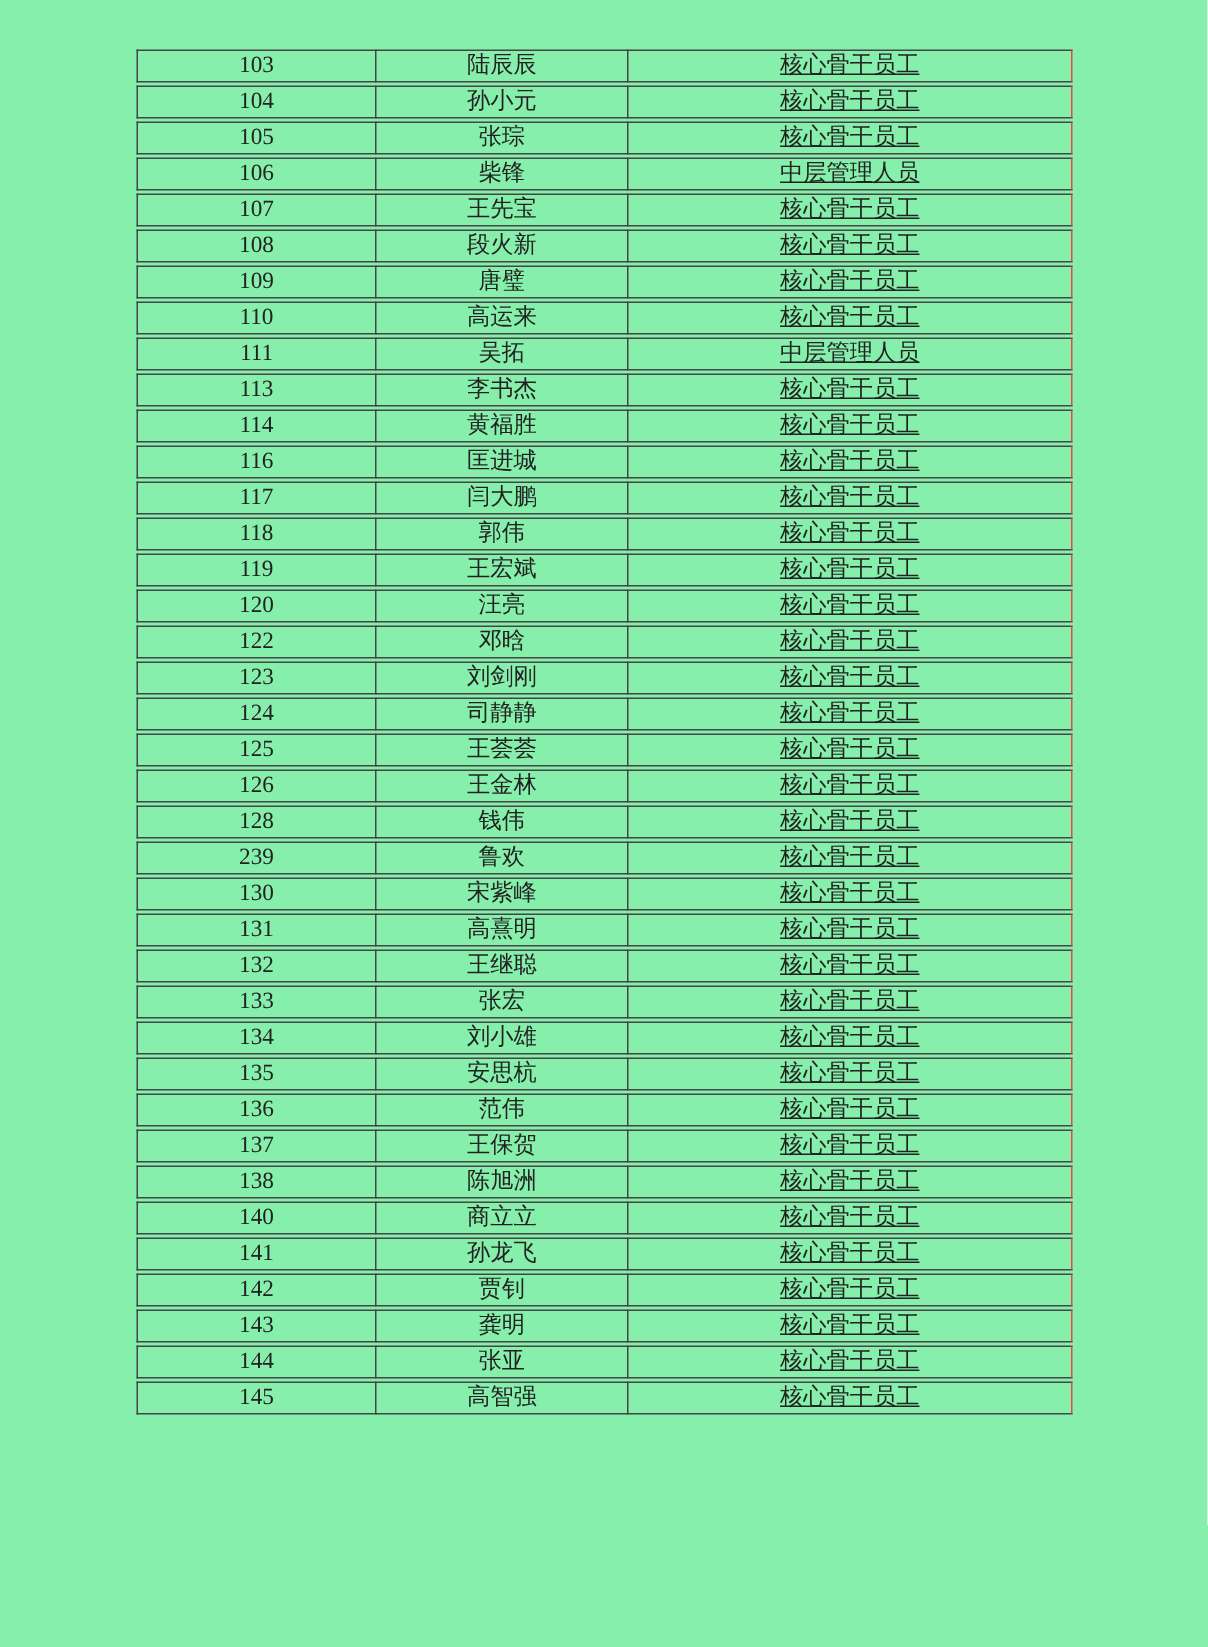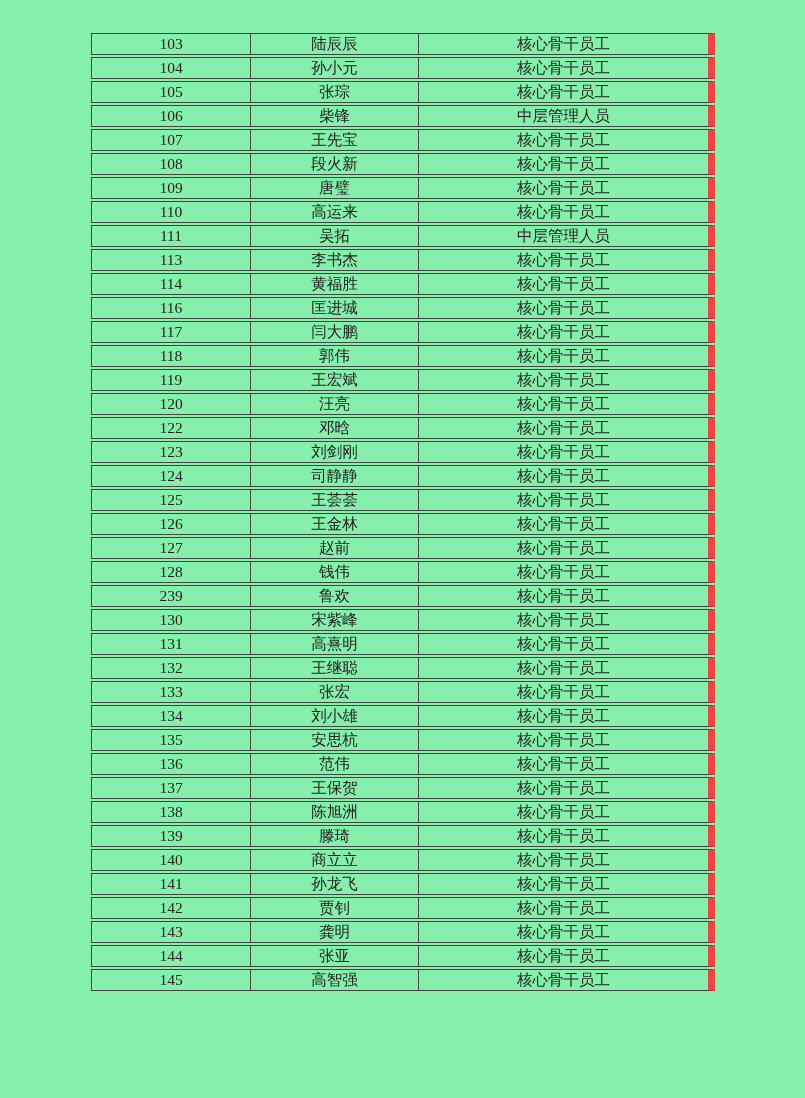--- a/index.html
+++ b/index.html
@@ -35,21 +35,22 @@
     font-size: 15.5px;
     text-align: center;
     vertical-align: middle;
     white-space: nowrap;
     overflow: hidden;
     border-top: 1px solid #454545;
     border-bottom: 1px solid #454545;
     border-left: 1px solid #454545;
   }
   td.cell:last-child {
-    border-right: 7px solid #ef4444;
+    border-right: 1px solid #ef4444;
+    text-decoration: underline;
   }
 </style>
 </head>
 <body>
 
 <div class="page">
   <table class="roster">
     <colgroup>
       <col class="col-index">
       <col class="col-name">
@@ -155,25 +156,20 @@
     <td class="cell">125</td>
     <td class="cell">王荟荟</td>
     <td class="cell">核心骨干员工</td>
   </tr>
         <tr class="row">
     <td class="cell">126</td>
     <td class="cell">王金林</td>
     <td class="cell">核心骨干员工</td>
   </tr>
         <tr class="row">
-    <td class="cell">127</td>
-    <td class="cell">赵前</td>
-    <td class="cell">核心骨干员工</td>
-  </tr>
-        <tr class="row">
     <td class="cell">128</td>
     <td class="cell">钱伟</td>
     <td class="cell">核心骨干员工</td>
   </tr>
         <tr class="row">
     <td class="cell">239</td>
     <td class="cell">鲁欢</td>
     <td class="cell">核心骨干员工</td>
   </tr>
         <tr class="row">
@@ -212,25 +208,20 @@
     <td class="cell">核心骨干员工</td>
   </tr>
         <tr class="row">
     <td class="cell">137</td>
     <td class="cell">王保贺</td>
     <td class="cell">核心骨干员工</td>
   </tr>
         <tr class="row">
     <td class="cell">138</td>
     <td class="cell">陈旭洲</td>
-    <td class="cell">核心骨干员工</td>
-  </tr>
-        <tr class="row">
-    <td class="cell">139</td>
-    <td class="cell">滕琦</td>
     <td class="cell">核心骨干员工</td>
   </tr>
         <tr class="row">
     <td class="cell">140</td>
     <td class="cell">商立立</td>
     <td class="cell">核心骨干员工</td>
   </tr>
         <tr class="row">
     <td class="cell">141</td>
     <td class="cell">孙龙飞</td>

